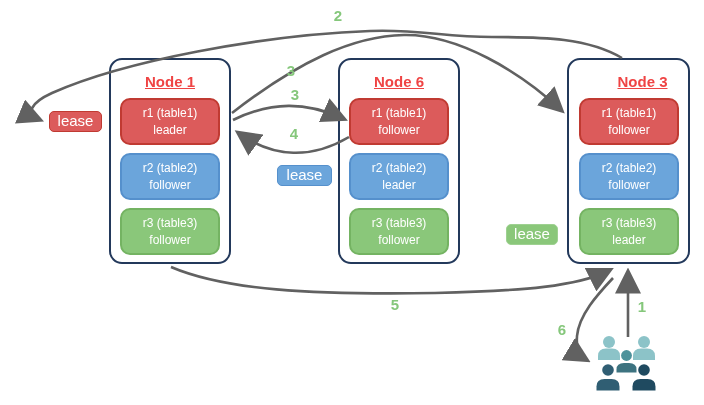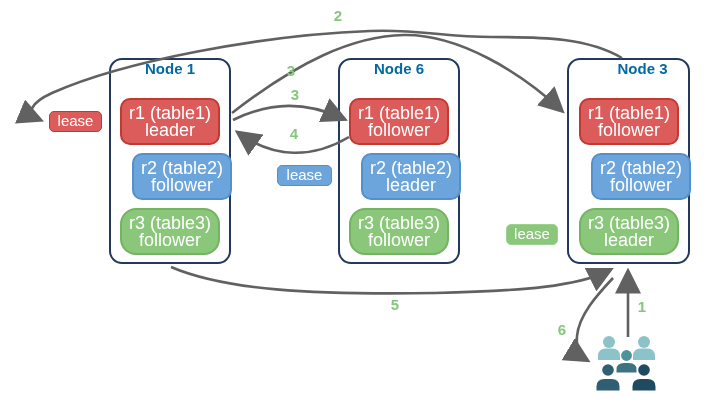--- a/index.html
+++ b/index.html
@@ -6,31 +6,31 @@
   #stage{
     position:relative;width:704px;height:405px;background:#ffffff;overflow:hidden;
     font-family:"Liberation Sans", sans-serif;
   }
   #arrow-layer{position:absolute;left:0;top:0;width:704px;height:405px;z-index:3;pointer-events:none;}
   .node{
     position:absolute;width:122px;height:206px;box-sizing:border-box;
     background:#ffffff;border:2px solid #23395b;border-radius:13px;z-index:1;
   }
   .node-title{
-    display:block;text-align:center;margin-top:0;font-size:15px;font-weight:700;color:#0369a1;
+    display:block;text-align:center;margin-top:13px;font-size:15px;font-weight:700;color:#ef4444;text-decoration:underline;
   }
   .replica{
     position:absolute;left:9px;width:100px;height:47px;box-sizing:border-box;
-    border-radius:10px;border:2px solid;color:#ffffff;font-size:18px;line-height:17px;
+    border-radius:10px;border:2px solid;color:#ffffff;font-size:12px;line-height:17px;
     display:flex;flex-direction:column;align-items:center;justify-content:center;text-align:center;
   }
   .replica.red{background:#dc5b5b;border-color:#c03a32;}
-  .replica.blue{background:#6ba5db;border-color:#5590cc;margin-left:12px;}
+  .replica.blue{background:#6ba5db;border-color:#5590cc;}
   .replica.green{background:#8ac77a;border-color:#74b362;}
-  .rep-0{top:38px;} .rep-1{top:93px;} .rep-2{top:148px;border-radius:16px;}
+  .rep-0{top:38px;} .rep-1{top:93px;} .rep-2{top:148px;}
   .lease{
     position:absolute;box-sizing:border-box;height:21px;border-radius:5px;border:1.5px solid;
     color:#ffffff;font-size:15px;line-height:18px;text-align:center;z-index:2;
   }
   .lease.red{left:49px;top:111px;width:53px;background:#dc5b5b;border-color:#c03a32;}
   .lease.blue{left:277px;top:165px;width:55px;background:#6ba5db;border-color:#5590cc;}
   .lease.green{left:506px;top:224px;width:52px;background:#8ac77a;border-color:#9ed191;}
   .step{
     position:absolute;width:16px;height:18px;text-align:center;z-index:4;
     font-size:15px;font-weight:700;color:#85c77b;

